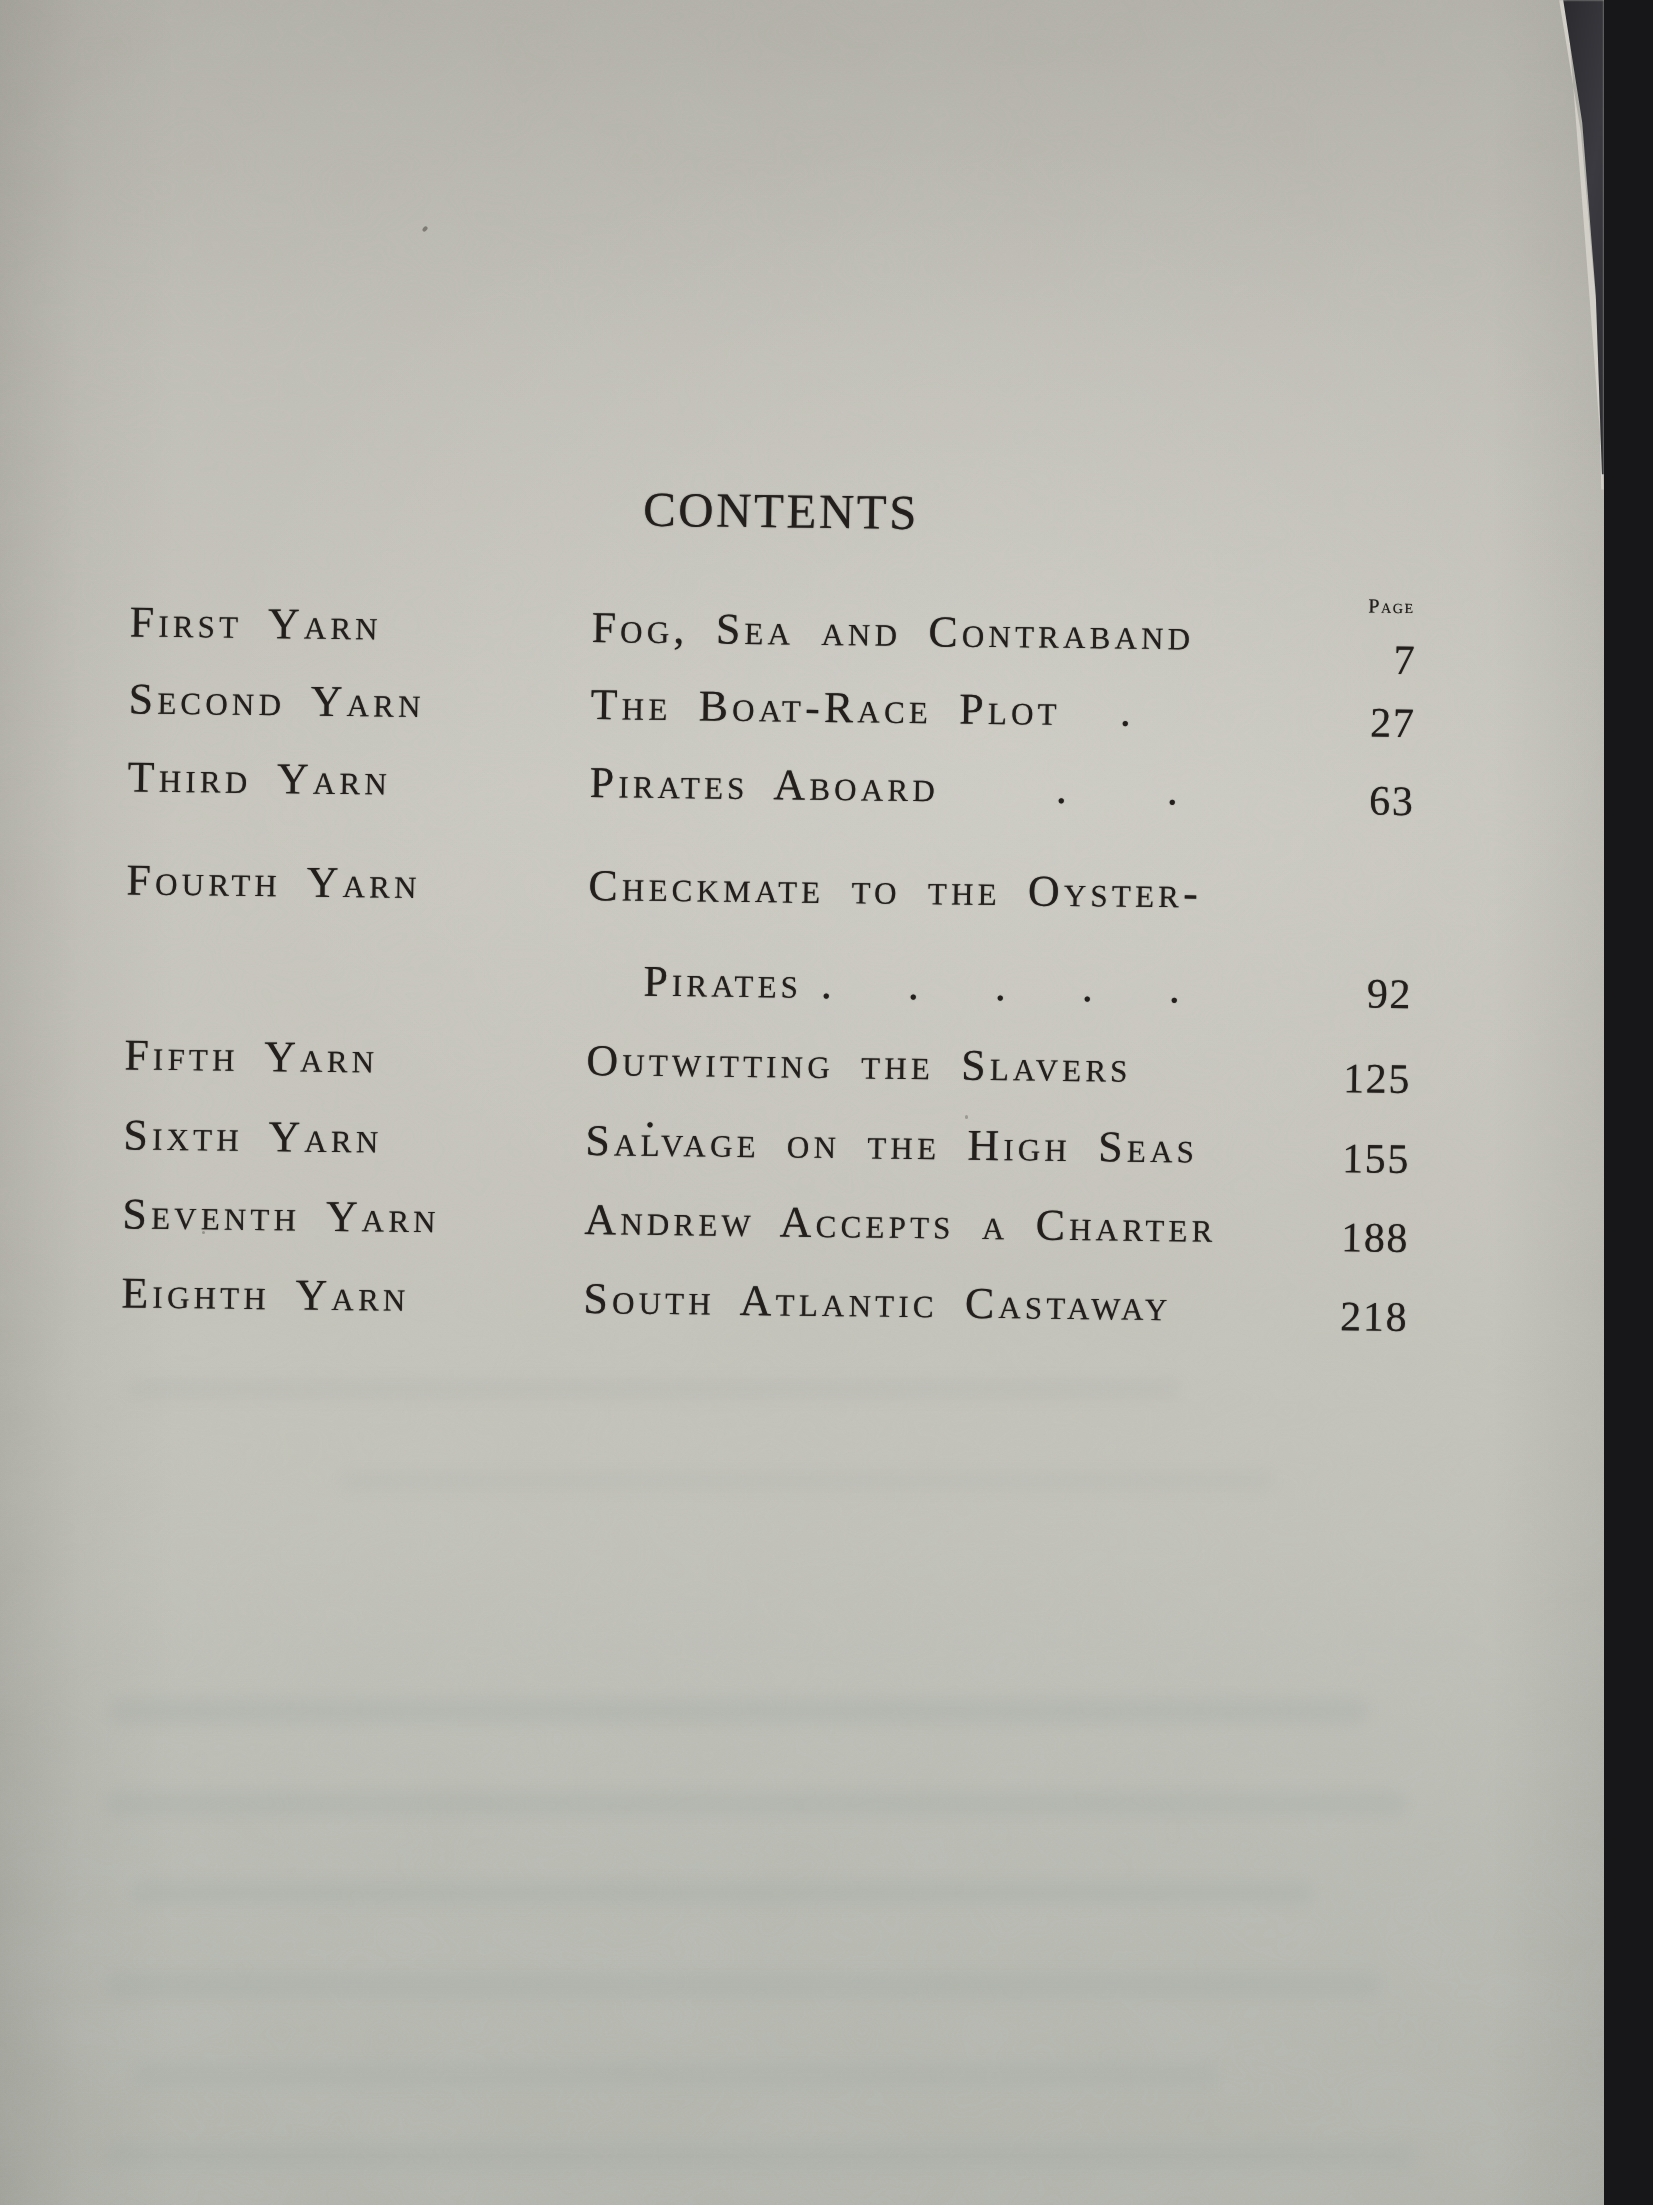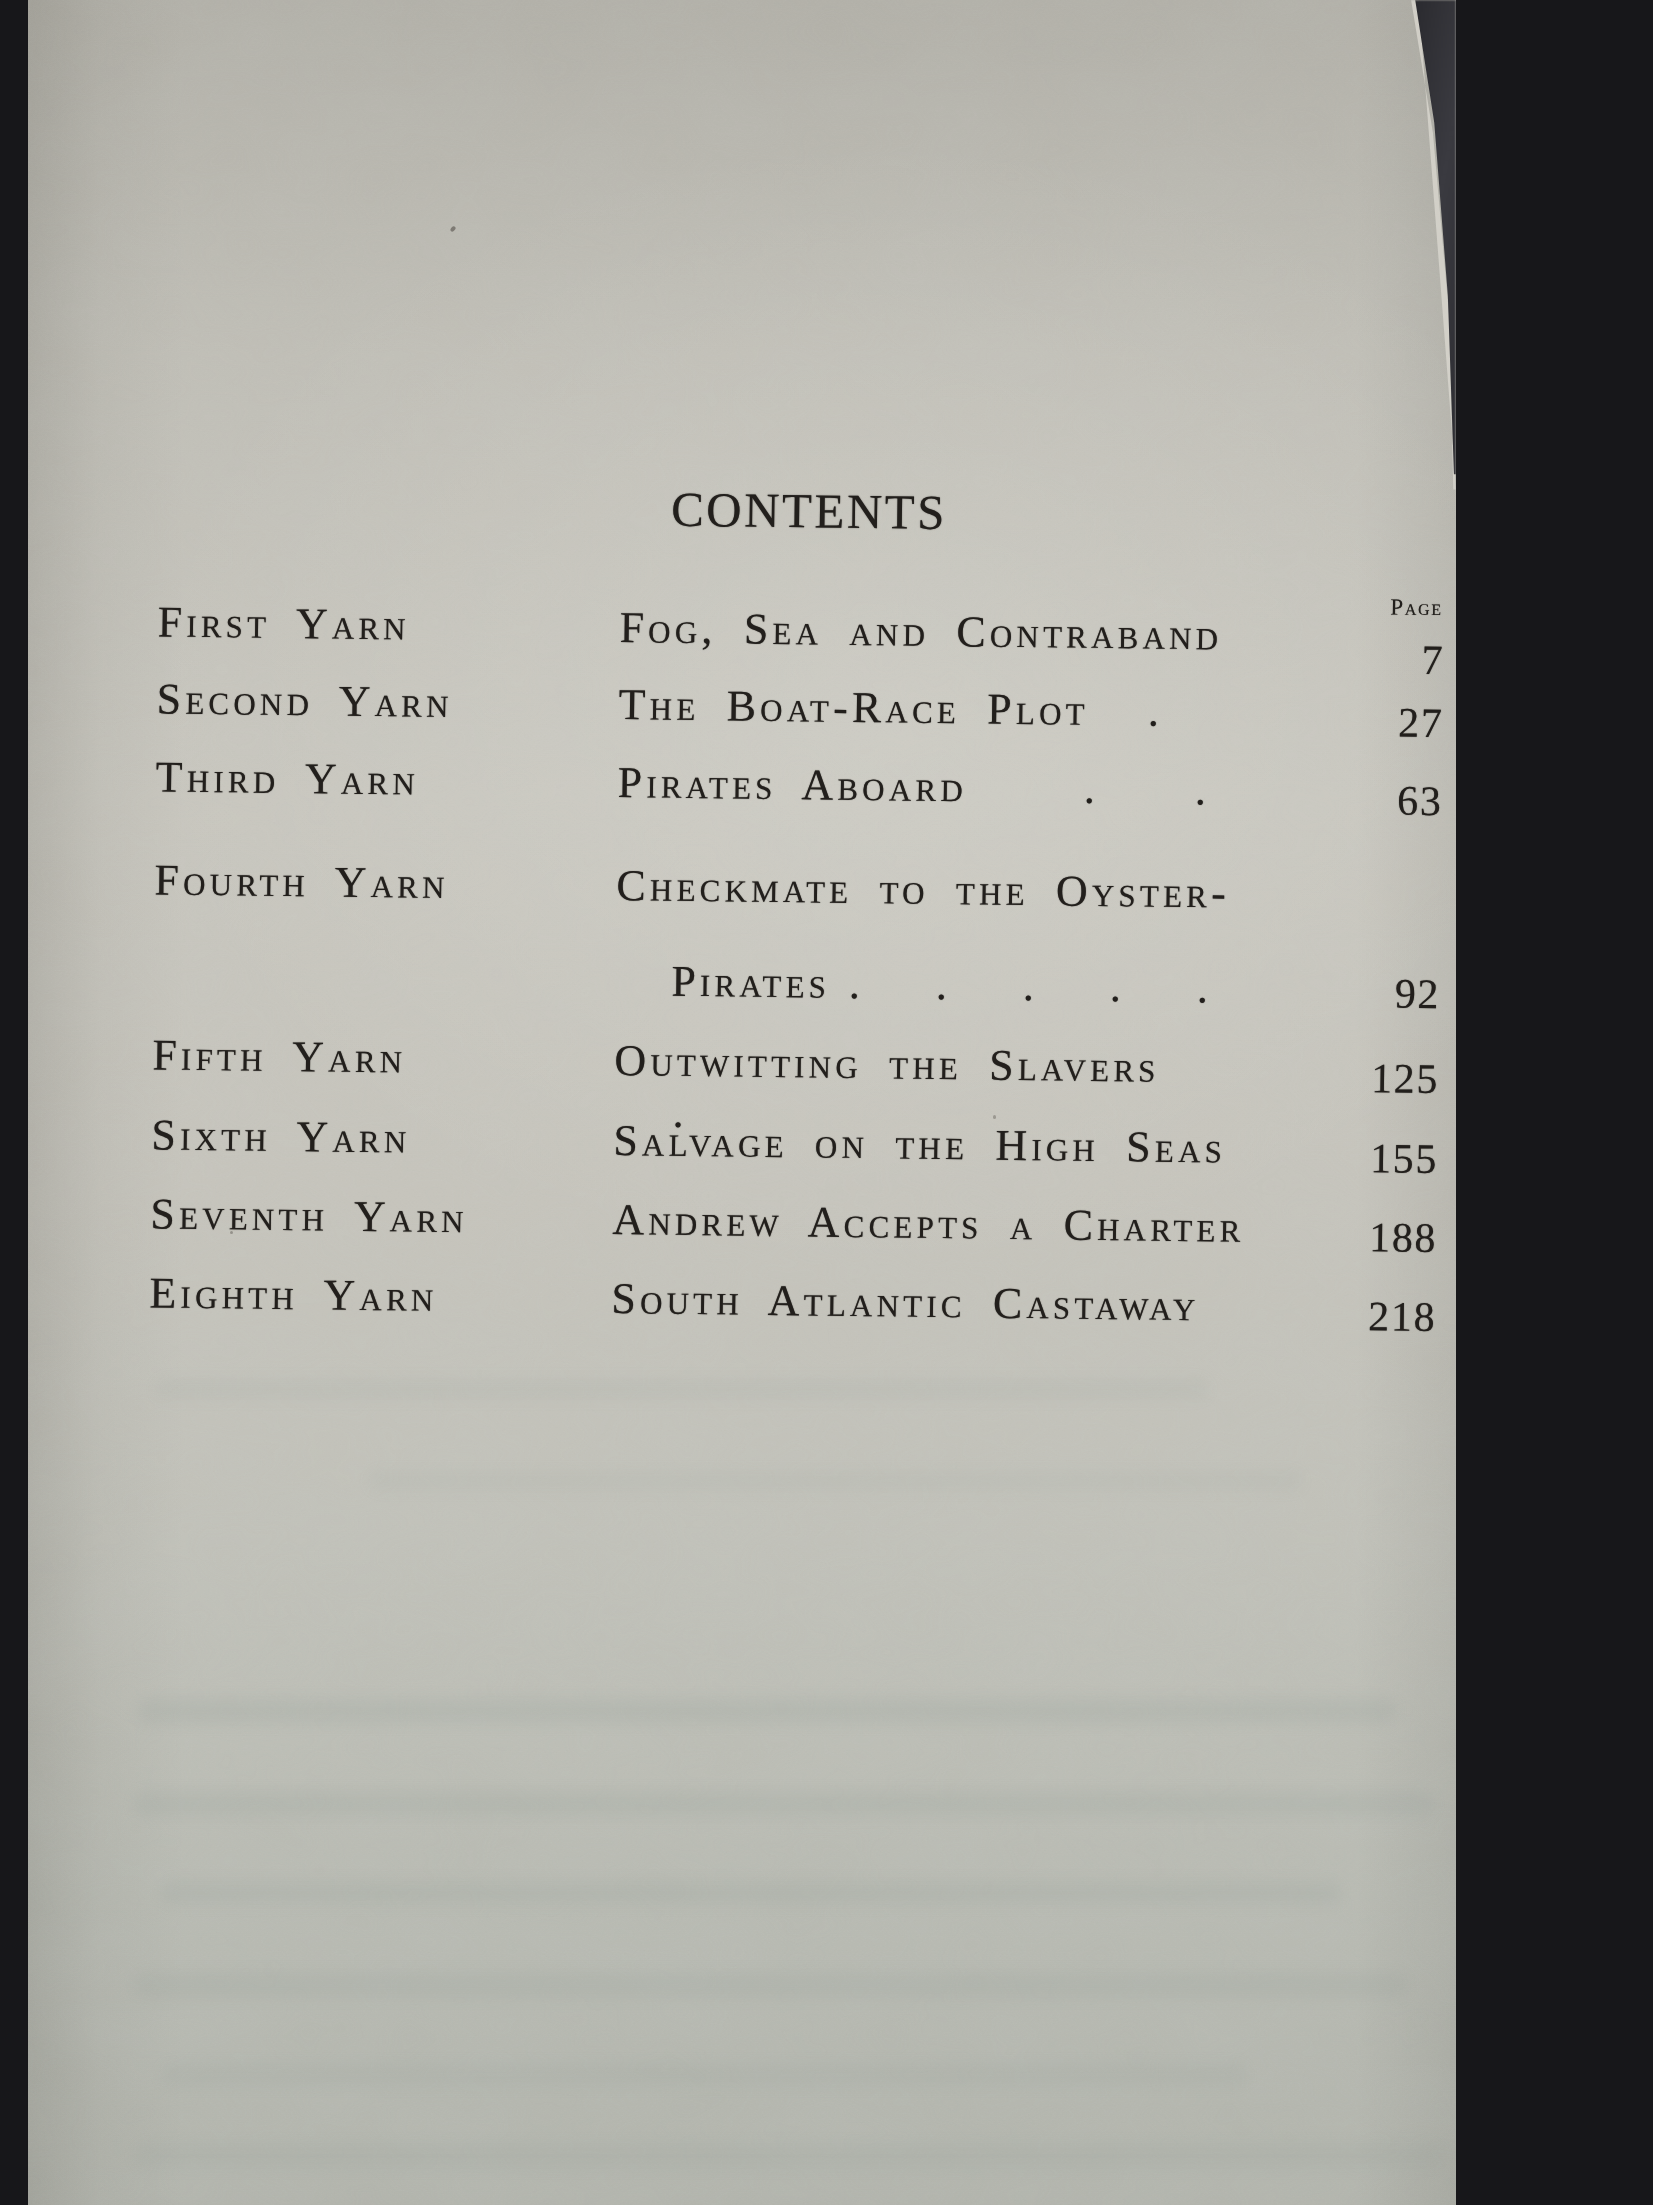--- a/index.html
+++ b/index.html
@@ -1,25 +1,24 @@
 <!DOCTYPE html>
 <html style="font-size:13.6px"><head>
 <meta charset="utf-8">
 <style>
   html,body{margin:0;padding:0;background:#17171a;}
   .photo{
-    position:relative;width:1428px;height:2205px;overflow:hidden;
+    position:relative;width:1604px;height:2205px;overflow:hidden;
     font-family:"Liberation Serif","DejaVu Serif",serif;
     color:#221f1c;
     background:
       radial-gradient(ellipse 1062px 807px at 60% 32%, rgba(255,255,248,0.13), rgba(255,255,248,0) 72%),
       linear-gradient(90deg, rgba(66,64,56,0.16) 0%, rgba(66,64,56,0.05) 5%, rgba(66,64,56,0) 11%),
       linear-gradient(270deg, rgba(70,70,64,0.10) 0%, rgba(70,70,64,0) 7%),
       linear-gradient(180deg,#b1afa7 0%,#bfbdb5 16%,#c7c5bd 36%,#c5c3bb 54%,#c0c0b8 70%,#b7b9b1 86%,#b1b3ab 100%);
-    margin-left: 28px;
   }
   .paper-texture{position:absolute;left:0;top:0;width:1654px;height:2205px;pointer-events:none;}
   
   .corner-dark{
     position:absolute;top:0;right:0;width:68px;height:510px;
     background:linear-gradient(100deg,#232327 0%,#3a3a40 55%,#2b2b30 100%);
     clip-path:polygon(40% 0%, 100% 0%, 100% 93%, 97% 93%, 88% 58%, 68% 24%, 40% 0%);
     filter:blur(0.8px);
   }
   .corner-edge-light{
@@ -34,21 +33,21 @@
   .page-title{
     position:absolute;left:0;top:483px;width:100%;text-align:center;
     transform:translateX(-51px);
     font-size:49px;letter-spacing:2.5px;font-variant:small-caps;text-transform:lowercase;
     text-shadow:0 0 1.2px rgba(28,25,22,0.75);
   }
   
   .page-title{text-transform:uppercase;font-variant:normal;}
   .col-header{
     position:absolute;top:588px;right:243px;
-    font-size:23px;font-variant:small-caps;letter-spacing:1.7px;
+    font-size:20px;font-variant:small-caps;letter-spacing:1.7px;
     text-shadow:0 0 0.8px rgba(28,25,22,0.7);
   }
   .toc{position:absolute;left:126px;top:0;width:1287px;}
   .row{position:absolute;left:0;width:100%;display:flex;align-items:flex-start;
        font-size:44px;letter-spacing:4.2px;word-spacing:12px;
        text-shadow:0 0 1.1px rgba(28,25,22,0.7);}
   .label{width:462px;flex:0 0 462px;}
   .titlecell{flex:1 1 auto;}
   .pagenum{flex:0 0 127px;width:127px;text-align:right;font-size:42px;letter-spacing:1.7px;padding-top:10.2px;}
   .pagenum-first{padding-top:24px;}

